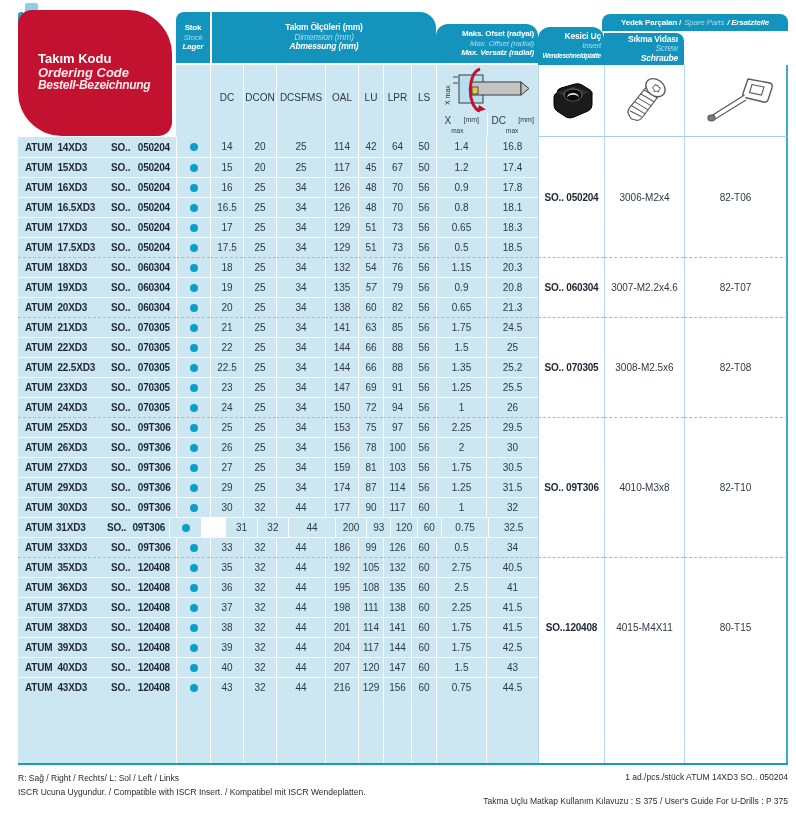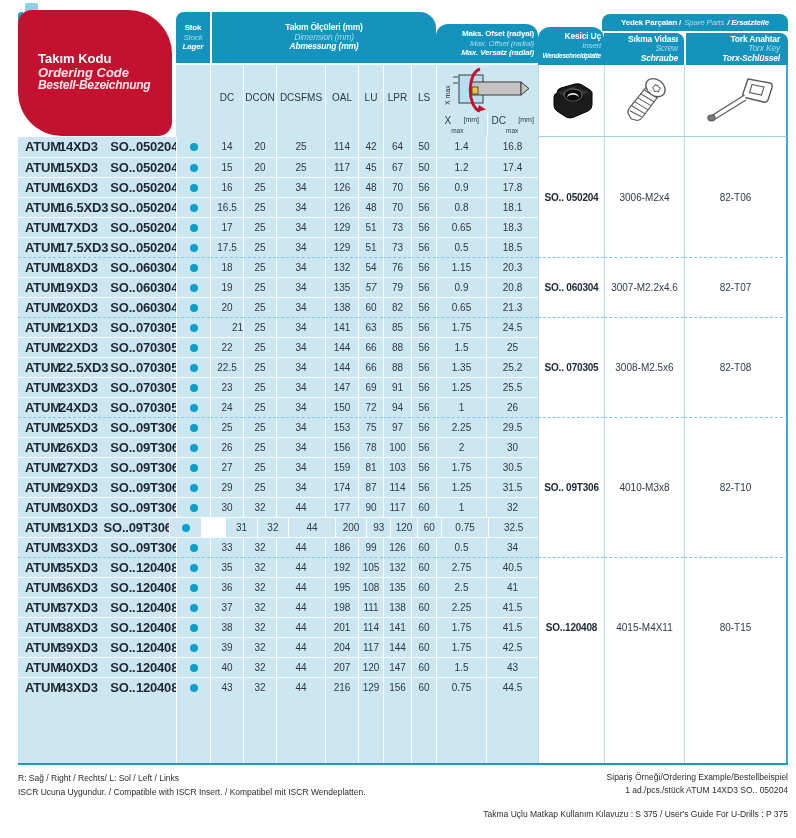--- a/index.html
+++ b/index.html
@@ -62,22 +62,22 @@
 
   
   .tbody{position:absolute;left:18px;top:137px;width:770px;}
   .grp{display:flex;}
   .g-left{display:flex;flex-direction:column;width:520px;}
   .row{display:flex;height:20px;box-sizing:border-box;}
   .cell{box-sizing:border-box;height:20px;line-height:19px;background:#cde7f2;border-left:1px solid #fff;
         font-size:10px;color:#2e3845;text-align:center;overflow:hidden;}
   .rline .cell{border-top:1px solid rgba(255,255,255,.85);}
   .dtop .cell{border-top:1px dashed #85c9de;}
-  .cell.code{border-left:none;width:158px;display:flex;align-items:flex-start;padding-left:7px;
-             font-weight:bold;color:#1c2634;font-size:13px;letter-spacing:-0.2px;}
+  .cell.code{border-left:none;width:158px;display:flex;align-items:center;padding-left:7px;
+             font-weight:bold;color:#1c2634;font-size:10px;letter-spacing:-0.2px;}
   .cp{display:inline-block;text-align:left;}
   .cell.stock{width:34px;display:flex;align-items:center;justify-content:center;}
   .dot{width:8px;height:8px;border-radius:50%;background:#0aa0c9;}
   .gcell{box-sizing:border-box;background:#fff;border-left:1px solid #b3dcec;display:flex;
          align-items:center;justify-content:center;font-size:10px;color:#303a46;}
   .gcell.dtop2{border-top:1px dashed #85c9de;}
   .gcell.ins{width:66px;font-weight:bold;color:#1c2634;letter-spacing:-0.2px;}
   .gcell.scr{width:80px;}
   .gcell.trx{width:104px;border-right:2px solid #3fa9cd;}
 
@@ -138,25 +138,20 @@
     <span class="l2">Spare Parts</span>
     <span class="l3">/ Ersatzteile</span>
   </div>
 
   <div class="th hdr-scr right">
     <div class="l1">Sıkma Vidası</div>
     <div class="l2">Screw</div>
     <div class="l3">Schraube</div>
   </div>
 
-  <div class="th hdr-trx right">
-    <div class="l1">Tork Anahtar</div>
-    <div class="l2">Torx Key</div>
-    <div class="l3">Torx-Schlüssel</div>
-  </div>
 
   <div class="sub-band">
     <div class="sh-cell" style="width:34px"></div>
     <div class="sh-cell" style="width:33px">DC</div>
     <div class="sh-cell" style="width:33px">DCON</div>
     <div class="sh-cell" style="width:49px">DCSFMS</div>
     <div class="sh-cell" style="width:33px">OAL</div>
     <div class="sh-cell" style="width:25px">LU</div>
     <div class="sh-cell" style="width:28px">LPR</div>
     <div class="sh-cell" style="width:25px">LS</div>
@@ -417,21 +412,21 @@
           <div class="row dtop" style="height: 20px;">
             <div class="cell code" style="height: 20px;">
               <span class="cp" style="width: 34px;">ATUM</span>
               <span class="cp" style="width: 56px;">21XD3</span>
               <span class="cp" style="width: 28px;">SO..</span>
               <span class="cp" style="width: 40px;">070305</span>
             </div>
             <div class="cell stock" style="height: 20px;">
               <span class="dot"></span>
             </div>
-            <div class="cell num" style="width: 33px; height: 20px; text-align: right;">21</div>
+            <div class="cell num" style="width: 33px; height: 20px;">21</div>
             <div class="cell num" style="width: 33px; height: 20px;">25</div>
             <div class="cell num" style="width: 49px; height: 20px;">34</div>
             <div class="cell num" style="width: 33px; height: 20px;">141</div>
             <div class="cell num" style="width: 25px; height: 20px;">63</div>
             <div class="cell num" style="width: 28px; height: 20px;">85</div>
             <div class="cell num" style="width: 25px; height: 20px;">56</div>
             <div class="cell num" style="width: 50px; height: 20px;">1.75</div>
             <div class="cell num" style="width: 52px; height: 20px;">24.5</div>
           </div>
           <div class="row rline" style="height: 20px;">
@@ -836,18 +831,17 @@
     </div>
 
   <div class="table-bottom"></div>
 
   <div class="foot-left">
     <div>R: Sağ / Right / Rechts/  L: Sol / Left / Links</div>
     <div>ISCR Ucuna Uygundur. / Compatible with ISCR Insert. / Kompatibel mit ISCR Wendeplatten.</div>
   </div>
 
   <div class="foot-right">
-    <div>Sipariş Örneği/Ordering Example/Bestellbeispiel</div>
     <div>1 ad./pcs./stück  ATUM 14XD3 SO.. 050204</div>
     <div class="gap">Takma Uçlu Matkap Kullanım Kılavuzu : S 375 / User's Guide For U-Drills : P 375</div>
   </div>
 
 </div>
 
 </body></html>

